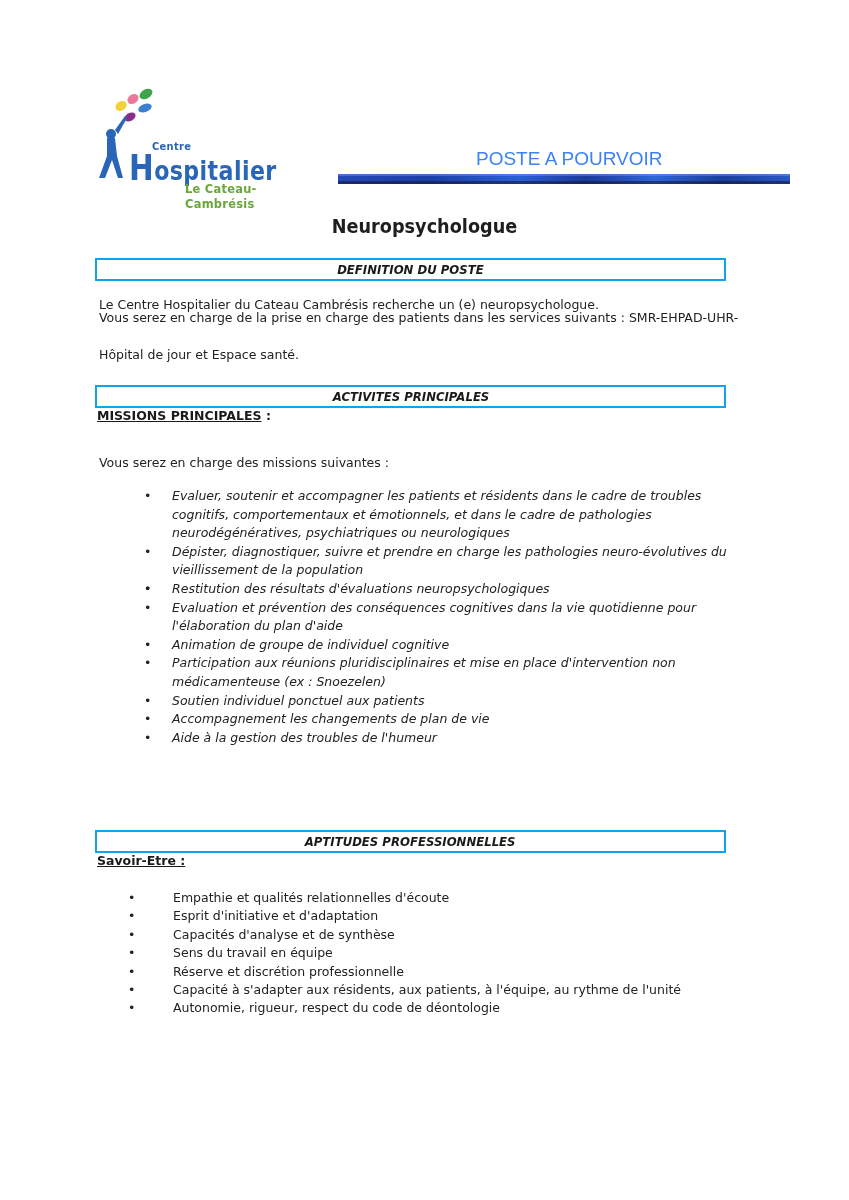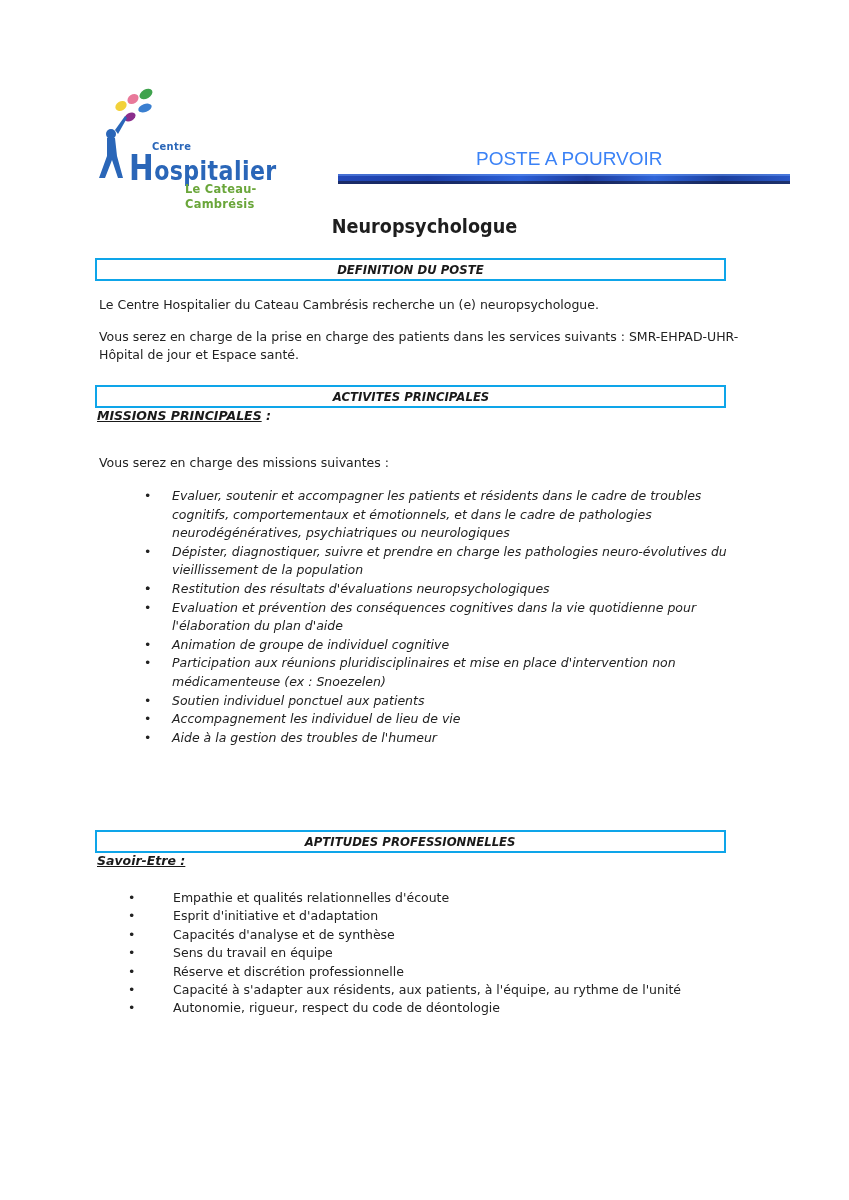--- a/index.html
+++ b/index.html
@@ -18,21 +18,21 @@
                  font-size:19px; color:#3b82f6; }
   .blue-bar { position:absolute; left:338px; top:174px; width:452px; height:10px;
               background:linear-gradient(90deg,#2449b8 0%,#1c3fa8 20%,#2b5fd6 40%,#1c3a9c 55%,#2f64d8 70%,#1b3f9e 85%,#2a58c6 100%);
               box-shadow: inset 0 -3px 0 rgba(20,20,40,0.55), inset 0 2px 0 rgba(120,170,255,0.4); }
   .job-title { position:absolute; left:0; width:849px; top:215px; text-align:center; font-weight:bold;
                font-size:19px; color:#1e1e1e; transform:scaleX(0.93); }
   .section-box { position:absolute; left:95px; width:627px; height:19px; border:2px solid #0ea5e9;
                  text-align:center; font-size:13px; font-weight:bold; font-style:italic; line-height:19px; }
   .section-box span { display:inline-block; transform:scaleX(0.9); }
   .para { position:absolute; left:99px; font-size:12.5px; line-height:18px; color:#222; transform-origin:left; }
-  .subhead { position:absolute; left:97px; font-size:12.5px; font-weight:bold; font-style:italic; }
+  .subhead { position:absolute; left:97px; font-size:12.5px; font-weight:bold; }
   .subhead u { text-decoration:underline; }
   ul.missions { position:absolute; left:142px; top:487px; margin:0; padding:0; list-style:none; width:600px; }
   ul.missions li { position:relative; padding-left:30px; font-style:italic; font-size:12.5px; line-height:18.6px; color:#222; }
   ul.missions li .b { position:absolute; left:2px; top:0; font-style:normal; }
   ul.savoir { position:absolute; left:126px; top:889px; margin:0; padding:0; list-style:none; width:600px; }
   ul.savoir li { position:relative; padding-left:47px; font-size:12.5px; line-height:18.4px; color:#222; }
   ul.savoir li .b { position:absolute; left:2px; top:0; }
 </style>
 </head>
 <body>
@@ -53,37 +53,37 @@
   <div class="ville">Le Cateau-Cambrésis</div>
 </div>
 
 <div class="poste-title">POSTE A POURVOIR</div>
 <div class="blue-bar"></div>
 
 <div class="job-title">Neuropsychologue</div>
 
 <div class="section-box" style="top:258px;"><span>DEFINITION DU POSTE</span></div>
 <div class="para" style="top:296px;">Le Centre Hospitalier du Cateau Cambrésis recherche un (e) neuropsychologue.</div>
-<div class="para" style="top:328px;">Vous serez en charge de la prise en charge des patients dans les services suivants : SMR-EHPAD-UHR-</div>
+<div class="para" style="top:309px;">Vous serez en charge de la prise en charge des patients dans les services suivants : SMR-EHPAD-UHR-</div>
 <div class="para" style="top:346px;">Hôpital de jour et Espace santé.</div>
 
 <div class="section-box" style="top:385px;"><span>ACTIVITES PRINCIPALES</span></div>
 <div class="subhead" style="top:408px;"><u>MISSIONS PRINCIPALES</u><span> :</span></div>
 <div class="para" style="top:454px;">Vous serez en charge des missions suivantes :</div>
 
 <ul class="missions">
   <li><span class="b">•</span><span>Evaluer, soutenir et accompagner les patients et résidents dans le cadre de troubles cognitifs, comportementaux et émotionnels, et dans le cadre de pathologies neurodégénératives, psychiatriques ou neurologiques</span></li>
   <li><span class="b">•</span><span>Dépister, diagnostiquer, suivre et prendre en charge les pathologies neuro-évolutives du vieillissement de la population</span></li>
   <li><span class="b">•</span></li>
   <li><span class="b">•</span><span>Restitution des résultats d'évaluations neuropsychologiques</span></li>
   <li><span class="b">•</span><span>Evaluation et prévention des conséquences cognitives dans la vie quotidienne pour l'élaboration du plan d'aide</span></li>
   <li><span class="b">•</span><span>Animation de groupe de individuel cognitive</span></li>
   <li><span class="b">•</span><span>Participation aux réunions pluridisciplinaires et mise en place d'intervention non médicamenteuse (ex : Snoezelen)</span></li>
   <li><span class="b">•</span><span>Soutien individuel ponctuel aux patients</span></li>
-  <li><span class="b">•</span><span>Accompagnement les individuel de lieu de vie</span></li>
+  <li><span class="b">•</span><span>Accompagnement les changements de plan de vie</span></li>
   <li><span class="b">•</span><span>Aide à la gestion des troubles de l'humeur</span></li>
 </ul>
 
 <div class="section-box" style="top:810px;margin-top:20px;"><span>APTITUDES PROFESSIONNELLES</span></div>
 <div class="subhead" style="top:853px;"><u>Savoir-Etre :</u></div>
 
 <ul class="savoir">
   <li><span class="b">•</span><span>Empathie et qualités relationnelles d'écoute</span></li>
   <li><span class="b">•</span><span>Esprit d'initiative et d'adaptation</span></li>
   <li><span class="b">•</span><span>Capacités d'analyse et de synthèse</span></li>

